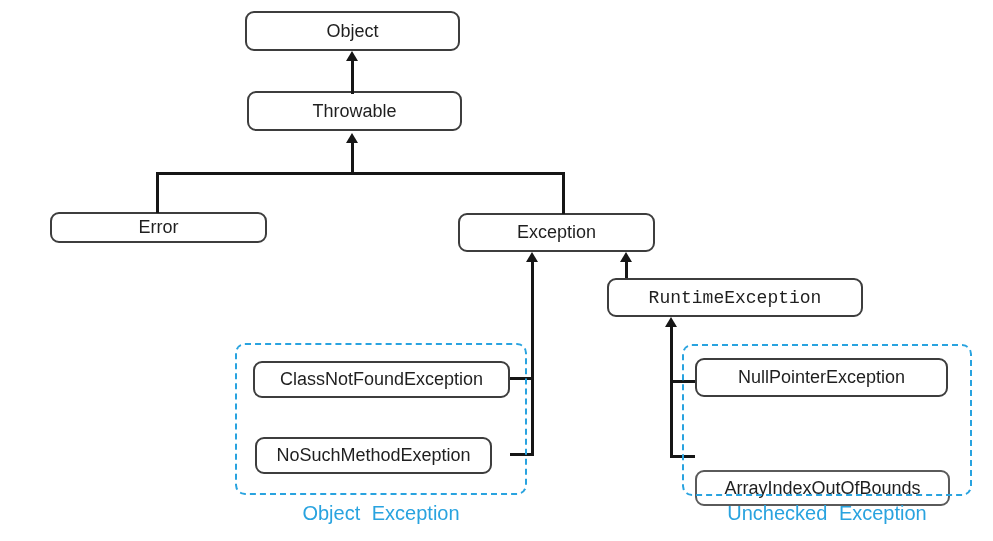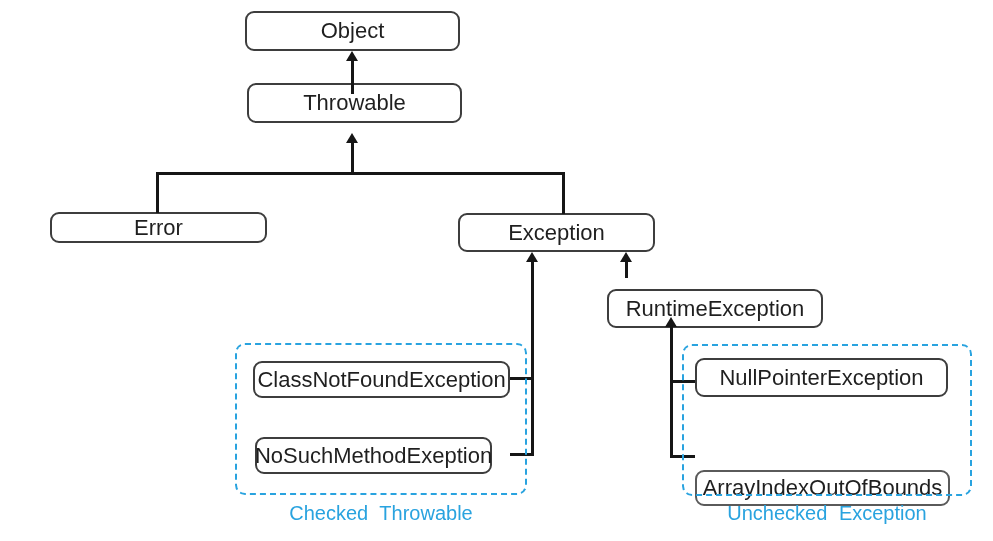--- a/index.html
+++ b/index.html
@@ -17,21 +17,21 @@
     font-family:"Liberation Sans", sans-serif;
     overflow:hidden;
   }
   .node{
     position:absolute;
     box-sizing:border-box;
     background:#ffffff;
     border:2.5px solid var(--node-border);
     border-radius:9px;
     display:flex;align-items:center;justify-content:center;
-    font-size:22px;color:var(--text);
+    font-size:18px;color:var(--text);
     white-space:nowrap;
   }
   .node.lite{border-color:#5a5a5a;margin-top:33px;}
   .line{position:absolute;background:var(--line);}
   .arrow-up{
     position:absolute;width:0;height:0;
     border-left:6px solid transparent;
     border-right:6px solid transparent;
     border-bottom:10px solid var(--line);
   }
@@ -51,27 +51,27 @@
     white-space:nowrap;
   }
 </style>
 </head>
 <body>
 
 <div class="canvas">
 
   <div class="node" style="left:245px;top:11px;width:215px;height:40px;">Object</div>
 
-  <div class="node" style="left:247px;top:83px;width:215px;height:40px;">Throwable</div>
+  <div class="node" style="left:247px;top:91px;width:215px;height:40px;">Throwable</div>
 
   <div class="node" style="left:50px;top:212px;width:217px;height:31px;">Error</div>
 
   <div class="node" style="left:458px;top:213px;width:197px;height:39px;">Exception</div>
 
-  <div class="node" style="left:607px;top:289px;width:216px;height:39px;">RuntimeException</div>
+  <div class="node" style="left:607px;top:278px;width:256px;height:39px;font-family:Liberation Mono, monospace;">RuntimeException</div>
 
   <div class="node" style="left:253px;top:361px;width:257px;height:37px;">ClassNotFoundException</div>
 
   <div class="node" style="left:255px;top:437px;width:237px;height:37px;">NoSuchMethodExeption</div>
 
   <div class="node" style="left:695px;top:358px;width:253px;height:39px;">NullPointerException</div>
 
   <div class="node lite" style="left:695px;top:437px;width:255px;height:36px;">ArrayIndexOutOfBounds</div>
 
   <div class="arrow-up" style="left:346px;top:51px;"></div>
@@ -92,16 +92,16 @@
   <div class="line" style="left:625px;top:260px;width:3px;height:18px;"></div>
 
   <div class="arrow-up" style="left:665px;top:317px;"></div>
   <div class="line" style="left:670px;top:325px;width:3px;height:133px;"></div>
   <div class="line" style="left:671px;top:380px;width:24px;height:3px;"></div>
   <div class="line" style="left:671px;top:455px;width:24px;height:3px;"></div>
 
   <div class="group" style="left:235px;top:343px;width:292px;height:152px;"></div>
   <div class="group" style="left:682px;top:344px;width:290px;height:152px;"></div>
 
-  <div class="group-label" style="left:235px;top:502px;width:292px;">Checked Throwable</div>
+  <div class="group-label" style="left:235px;top:502px;width:292px;">Object Exception</div>
   <div class="group-label" style="left:682px;top:502px;width:290px;">Unchecked Exception</div>
 
 </div>
 
 </body></html>

